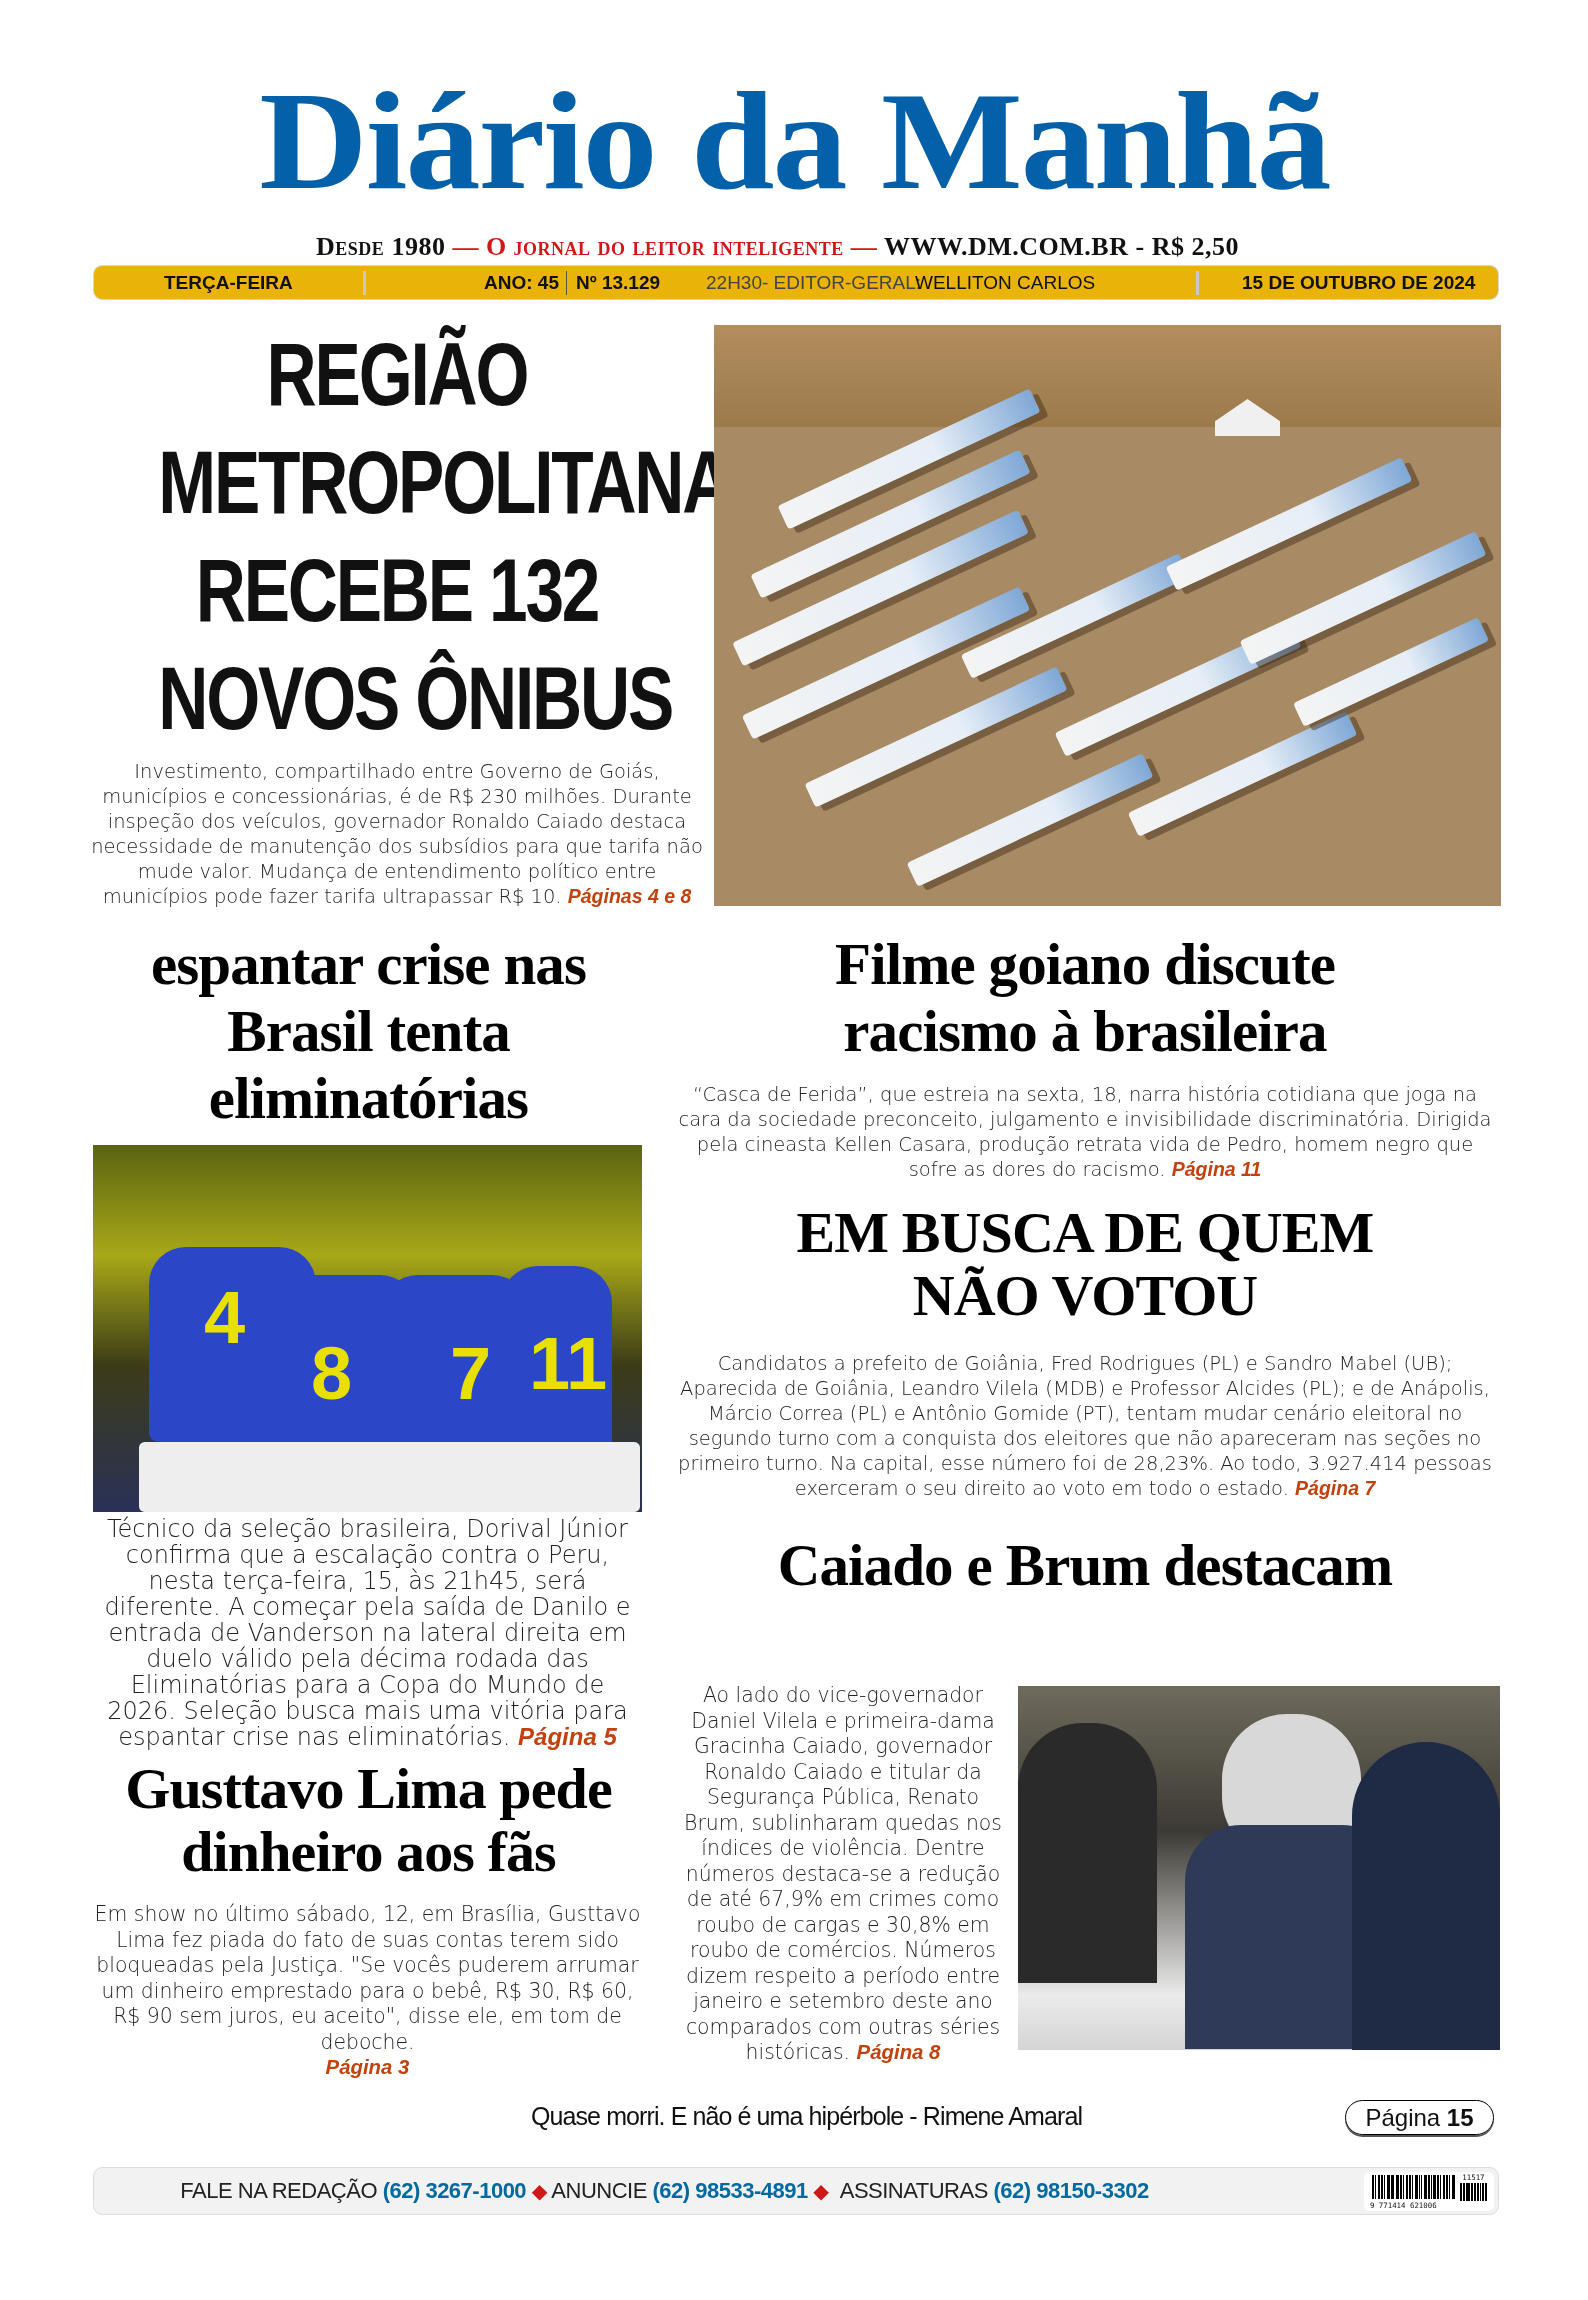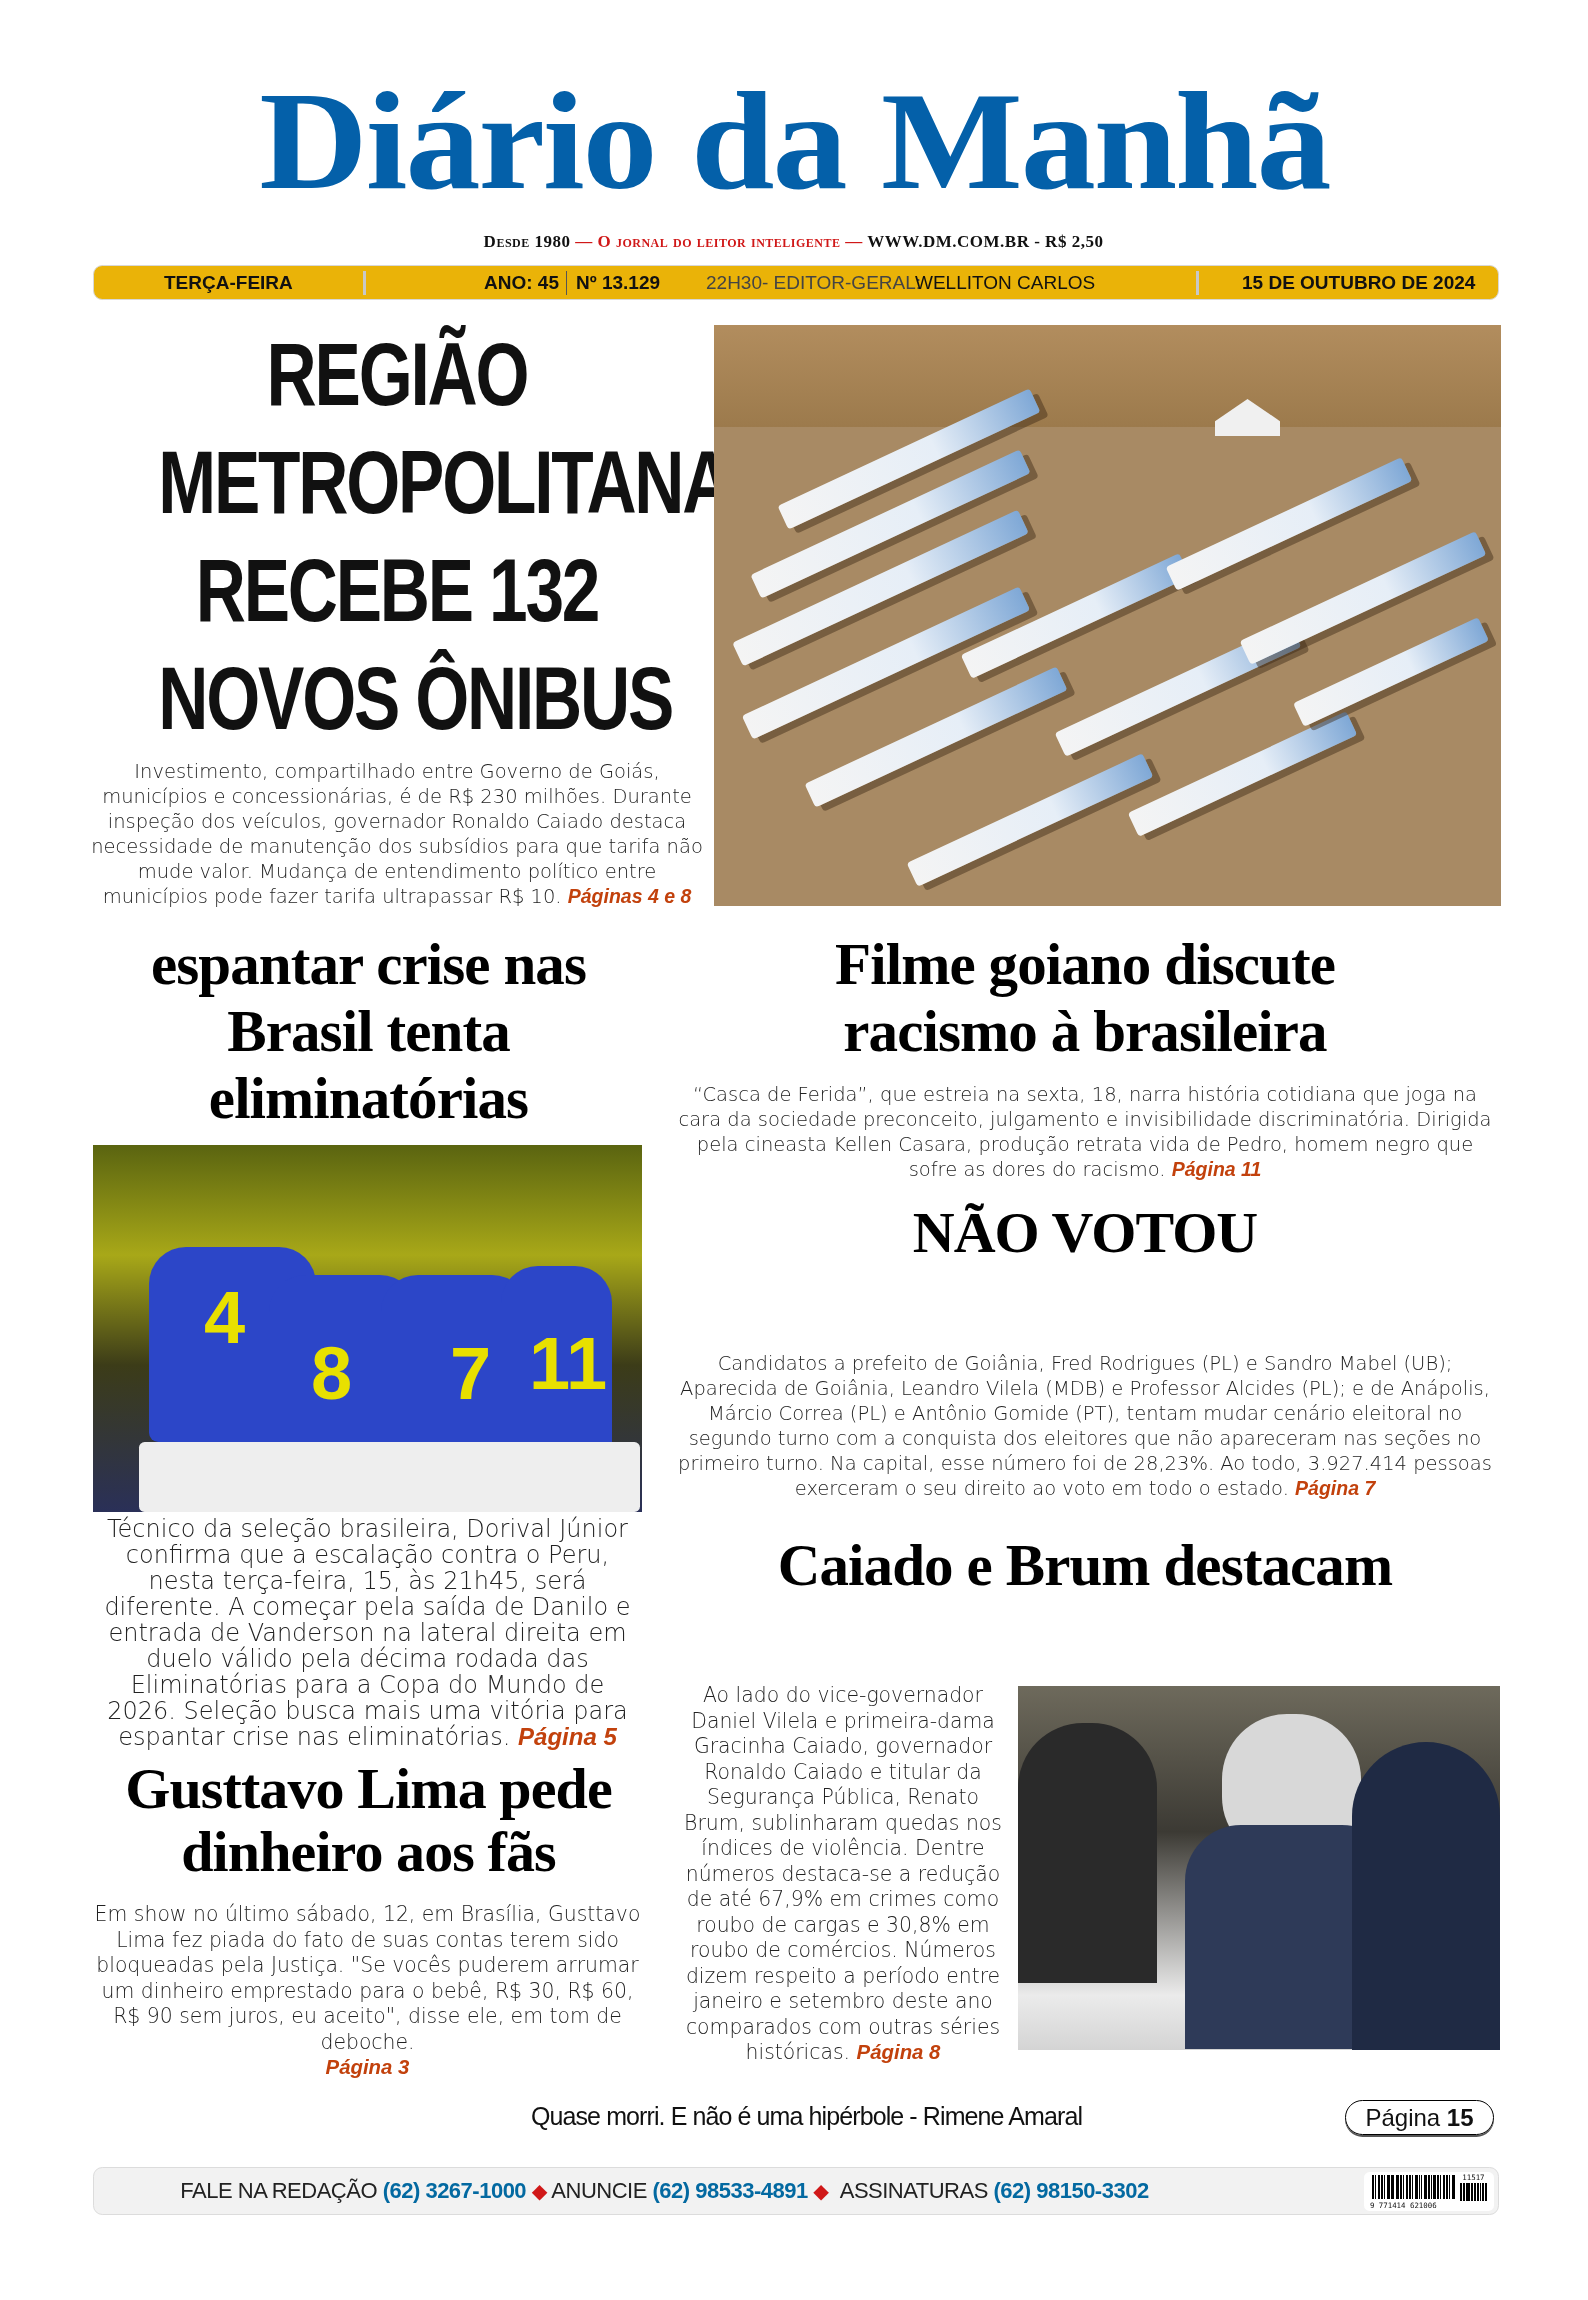--- a/index.html
+++ b/index.html
@@ -2,21 +2,21 @@
 <html style="font-size:15px"><head>
 <meta charset="utf-8">
 <style>
   html, body { margin:0; padding:0; background:#ffffff; }
   body { width:1589px; height:2300px; position:relative; overflow:hidden; font-family:"Liberation Sans", sans-serif; color:#111; }
   .abs { position:absolute; }
 
   
   .masthead { left:0; top:72px; width:1589px; text-align:center; }
   .logo { font-family:"Liberation Serif", serif; font-weight:bold; font-size:139px; color:#0460a9; letter-spacing:-1.9px; line-height:139px; transform:scaleX(1.08); display:inline-block; }
-  .tagline { left:16px; top:232px; width:1555px; text-align:center; font-family:"Liberation Serif", serif; font-weight:bold; font-size:17px; letter-spacing:0.5px; }
+  .tagline { left:0; top:232px; width:1555px; text-align:center; font-family:"Liberation Serif", serif; font-weight:bold; font-size:26px; letter-spacing:0.5px; }
   .tagline .red { color:#d01818; }
   .tagline .sc { font-variant:small-caps; }
 
   
   .infobar { left:93px; top:265px; width:1404px; height:33px; background:#eab308; border:0.9px solid #d8d8d8; border-radius:9.3px; font-family:"Liberation Sans", sans-serif; font-size:19px; }
   .infobar .cell { position:absolute; top:0; height:33px; line-height:33px; white-space:nowrap; }
   .infobar .sep { position:absolute; top:4.6px; width:2.8px; height:24px; background:#c8c8c8; }
   .infobar .b { font-weight:bold; }
   .infobar .thin { color:#444; }
 
@@ -133,20 +133,21 @@
 <div class="abs shead" style="left:677px; top:931px; width:816px;">
   <div>Filme goiano discute</div>
   <div>racismo à brasileira</div>
 </div>
 <div class="abs deck" style="left:677px; top:1082px; width:816px;">
   <span>“Casca de Ferida”, que estreia na sexta, 18, narra história cotidiana que joga na cara da sociedade preconceito, julgamento e invisibilidade discriminatória. Dirigida pela cineasta Kellen Casara, produção retrata vida de Pedro, homem negro que sofre as dores do racismo.</span>
   <span class="pg">Página 11</span>
 </div>
 
 <div class="abs shead" style="left:677px; top:1201px; width:816px; font-size:58px; line-height:63px;">
+  <div>EM BUSCA DE QUEM</div>
   <div>NÃO VOTOU</div>
 </div>
 <div class="abs deck" style="left:677px; top:1351px; width:816px;">
   <span>Candidatos a prefeito de Goiânia, Fred Rodrigues (PL) e Sandro Mabel (UB); Aparecida de Goiânia, Leandro Vilela (MDB) e Professor Alcides (PL); e de Anápolis, Márcio Correa (PL) e Antônio Gomide (PT), tentam mudar cenário eleitoral no segundo turno com a conquista dos eleitores que não apareceram nas seções no primeiro turno. Na capital, esse número foi de 28,23%. Ao todo, 3.927.414 pessoas exerceram o seu direito ao voto em todo o estado.</span>
   <span class="pg">Página 7</span>
 </div>
 
 <div class="abs shead" style="left:677px; top:1532px; width:816px;">
   <div>Caiado e Brum destacam</div>
 </div>

